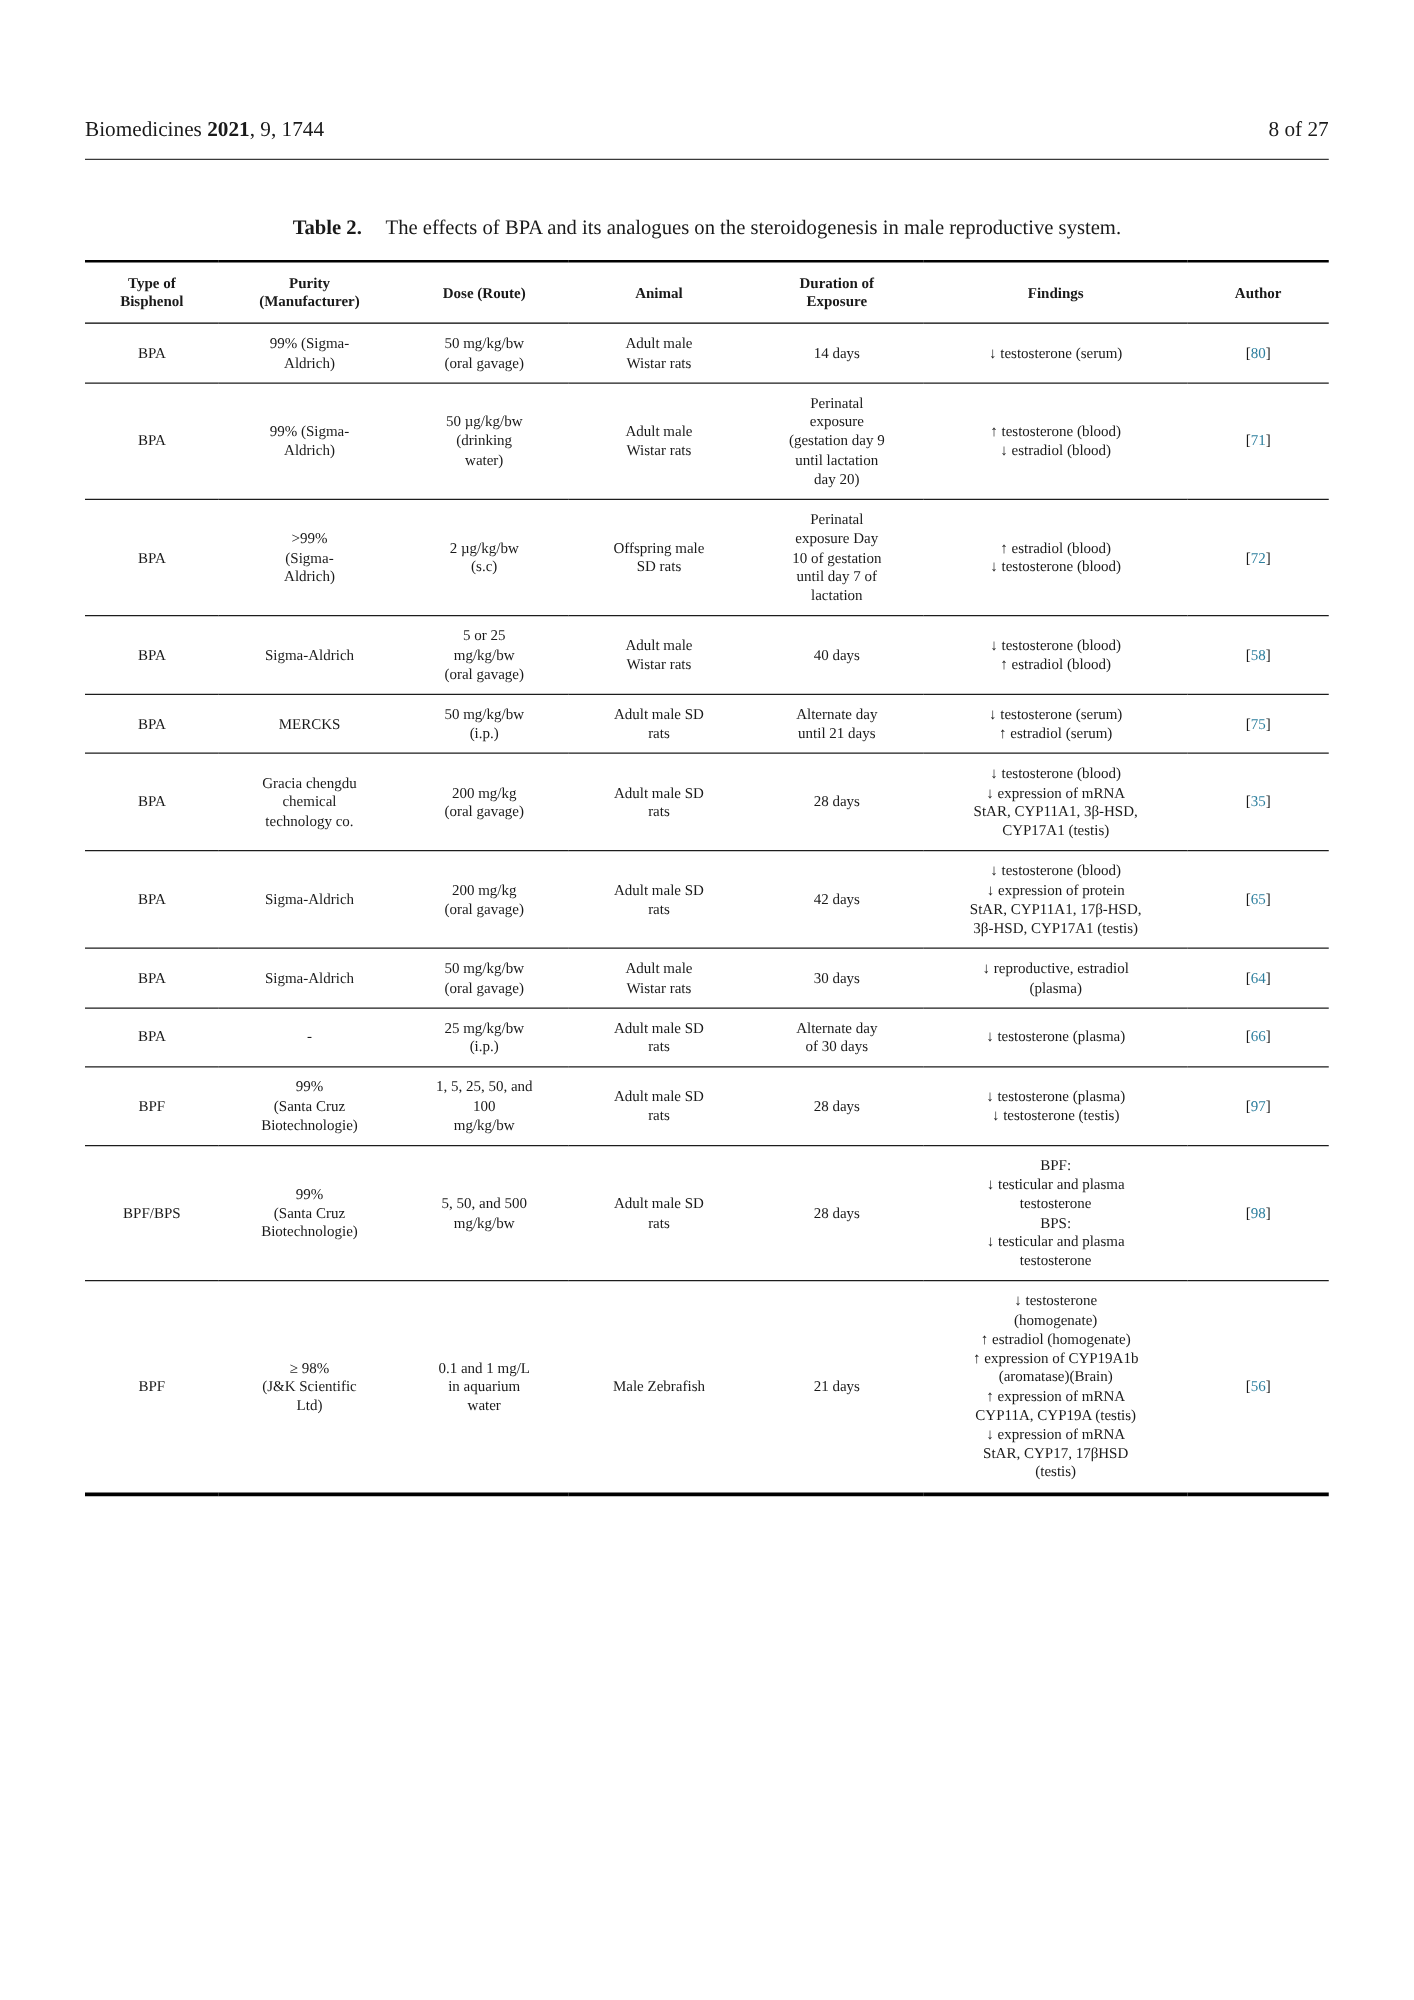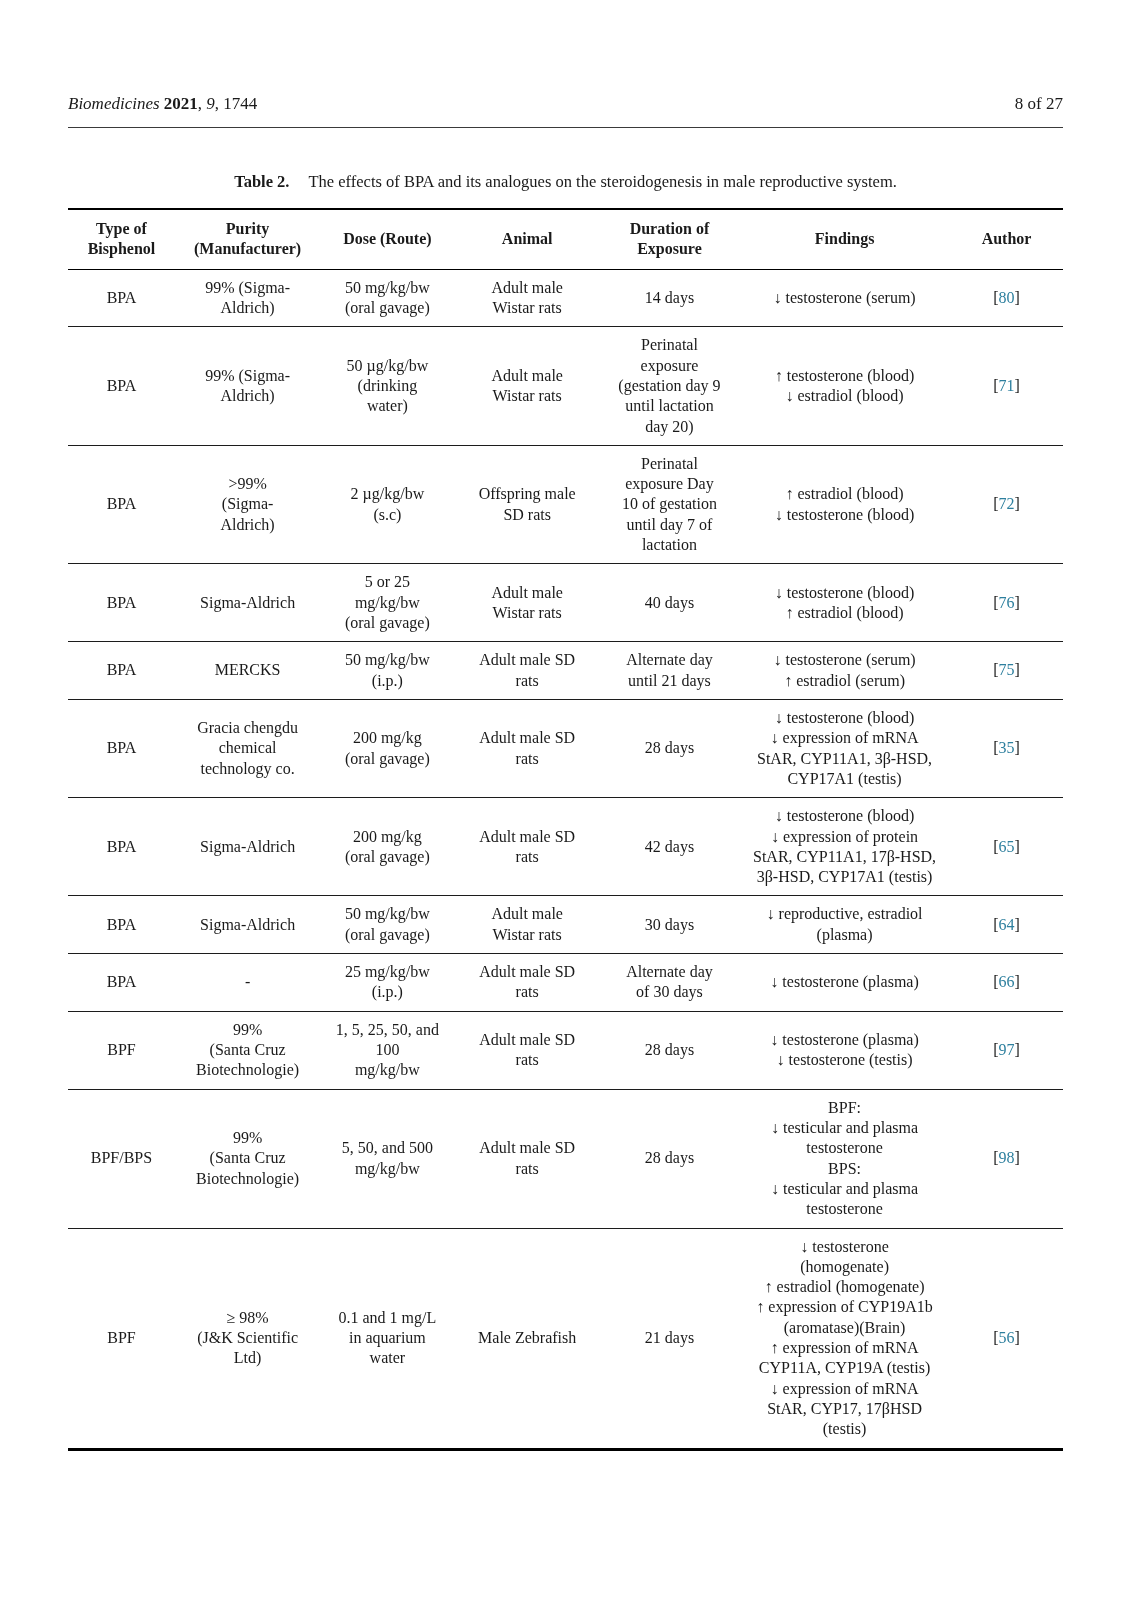--- a/index.html
+++ b/index.html
@@ -16,36 +16,36 @@
   .header {
     margin: 0 68px;
     padding-top: 94px;
     padding-bottom: 13px;
     border-bottom: 1px solid #3a3a3a;
     display: flex;
     justify-content: space-between;
     align-items: baseline;
     font-size: 17px;
   }
-  .journal-line .it { font-style: italic; }
+  .journal-line .it { }
   .journal-line .bd { font-weight: bold; }
   .caption {
     margin-top: 44px;
     text-align: center;
     font-size: 16.5px;
   }
   .caption .cap-label { font-weight: bold; margin-right: 19px; }
   .table-wrap { margin: 16px 68px 0 68px; }
   table {
     width: 995px;
     border-collapse: collapse;
     table-layout: fixed;
     border-top: 2.5px solid #000;
     border-bottom: 3px solid #000;
-    font-size: 16px;
+    font-size: 12px;
     line-height: 1.27;
   }
   col.c0 { width: 10.75%; }
   col.c1 { width: 14.6%; }
   col.c2 { width: 13.5%; }
   col.c3 { width: 14.6%; }
   col.c4 { width: 14.0%; }
   col.c5 { width: 21.2%; }
   col.c6 { width: 11.35%; }
   thead tr { border-bottom: 1.5px solid #000; }
@@ -152,21 +152,21 @@
           <tr>
             <td>BPA</td>
             <td>Sigma-Aldrich</td>
             <td>5 or 25
 mg/kg/bw
 (oral gavage)</td>
             <td>Adult male
 Wistar rats</td>
             <td>40 days</td>
             <td><div>↓ testosterone (blood)</div><div>↑ estradiol (blood)</div></td>
-            <td><span class="cite">[<span class="cite-num">76</span>]</span></td>
+            <td><span class="cite">[<span class="cite-num">58</span>]</span></td>
           </tr>
           <tr>
             <td>BPA</td>
             <td>MERCKS</td>
             <td>50 mg/kg/bw
 (i.p.)</td>
             <td>Adult male SD
 rats</td>
             <td>Alternate day
 until 21 days</td>

